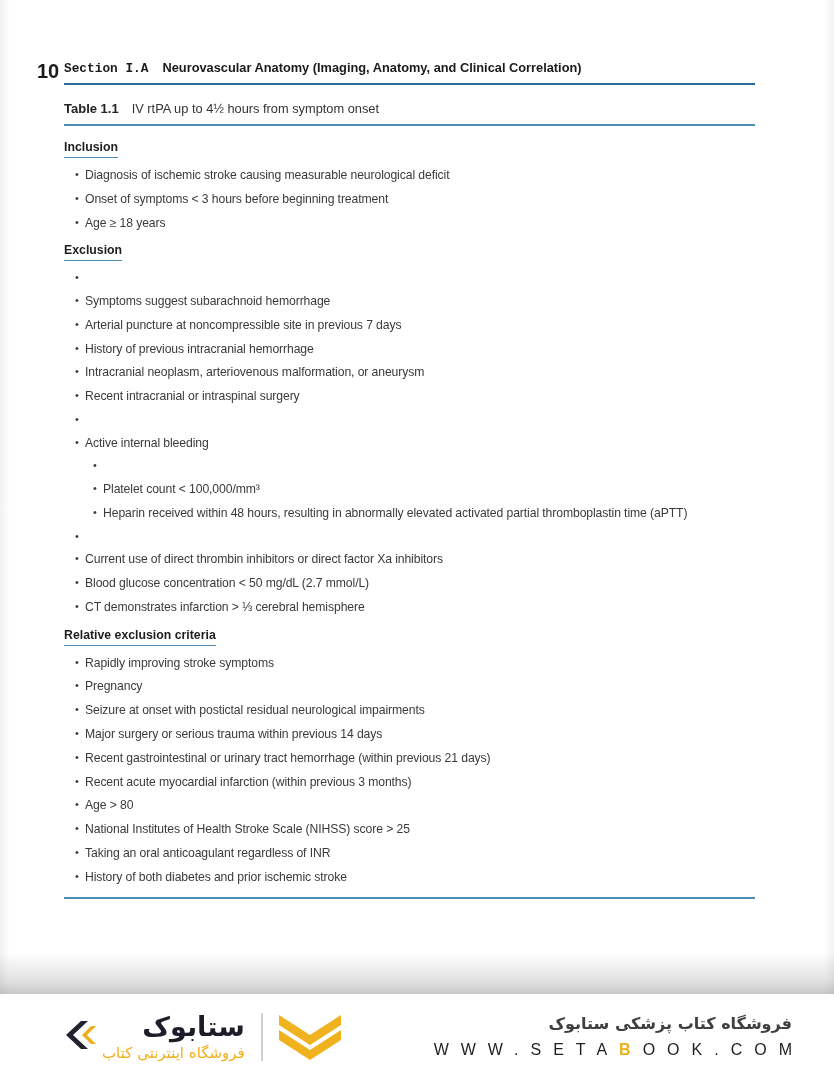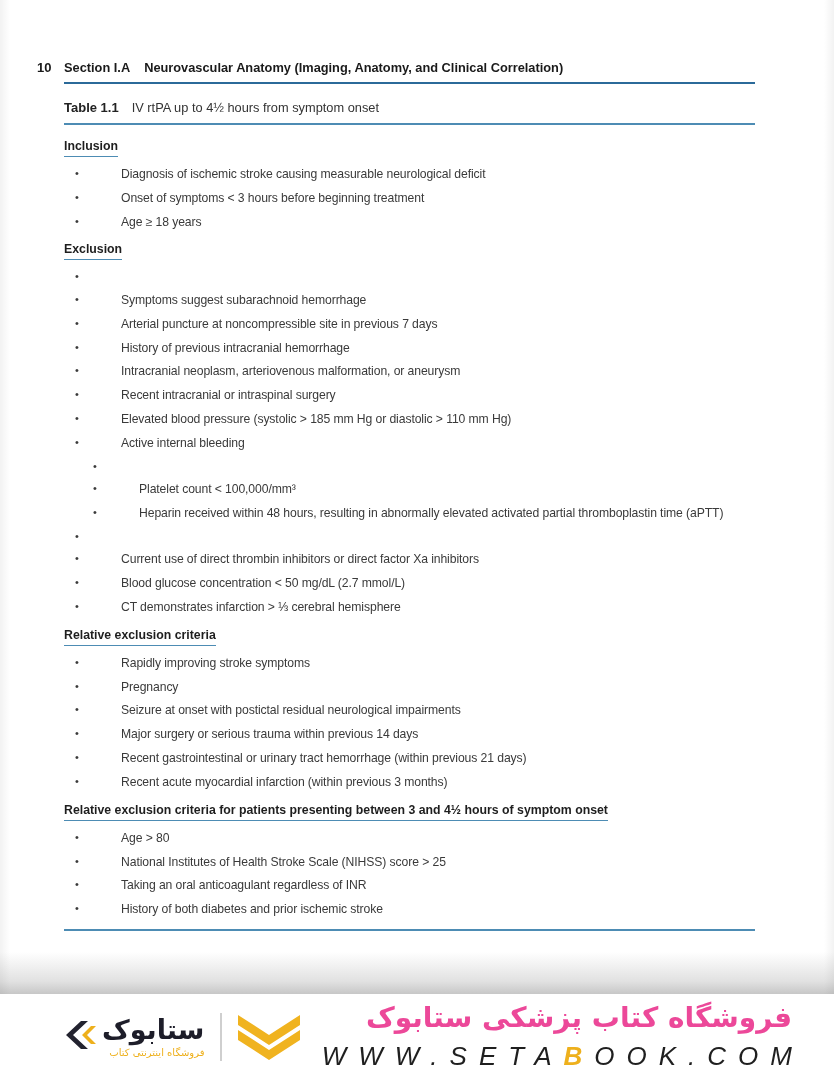--- a/index.html
+++ b/index.html
@@ -9,62 +9,62 @@
   }
   html,body{margin:0;padding:0;background:#ededed;}
   .canvas{
     width:834px;height:1080px;margin:0 auto;background:#ffffff;
     position:relative;overflow:hidden;
     font-family:"Liberation Sans",sans-serif;color:#383838;
   }
   
   .content{width:691px;margin-left:64px;padding-top:60px;}
   .page-header{position:relative;display:flex;align-items:baseline;color:#1a1a1a;}
-  .page-number{position:absolute;left:-27px;font-size:13px;font-weight:bold;}
-  .section-label{font-size:12.8px;font-weight:bold;margin-right:14px;white-space:nowrap;}
+  .page-number{position:absolute;left:-27px;font-size:20px;font-weight:bold;}
+  .section-label{font-size:12.8px;font-weight:bold;margin-right:14px;white-space:nowrap;font-family:Liberation Mono, monospace;}
   .section-title{font-size:12.8px;font-weight:bold;white-space:nowrap;}
   .header-rule{margin-top:7px;height:2px;background:var(--header-rule);}
   .table-title-row{margin-top:16px;display:flex;align-items:baseline;color:#222;}
   .table-label{font-size:13px;font-weight:bold;margin-right:13px;white-space:nowrap;text-align:right;}
   .table-title{font-size:12.8px;color:#333;white-space:nowrap;}
   .table-rule{margin-top:8px;height:2px;background:var(--rule-blue);}
   .table-rule.bottom{margin-top:13px;}
   .section-heading{
     display:table;margin:14px 0 2px;padding-bottom:3px;
     font-size:12.3px;font-weight:bold;color:#1e1e1e;
     border-bottom:1.5px solid var(--rule-blue);white-space:nowrap;text-align:right;
   }
   .bullet{display:flex;margin-top:11px;font-size:12.2px;letter-spacing:-0.1px;color:#3a3a3a;line-height:1.05;}
   .bullet .dot{width:10px;flex:0 0 10px;font-size:11px;color:#3a3a3a;}
   .bullet.level1{padding-left:11px;}
   .bullet.level2{padding-left:29px;}
-  .bullet-text{white-space:nowrap;margin-left:36px;}
+  .bullet-text{white-space:nowrap;}
   
   .scan-shadow{
     position:absolute;left:0;right:0;bottom:86px;height:42px;
     background:linear-gradient(to bottom,rgba(90,90,90,0) 0%,rgba(90,90,90,0.18) 70%,rgba(80,80,80,0.32) 100%);
     pointer-events:none;
   }
   .edge{position:absolute;top:0;bottom:86px;width:10px;pointer-events:none;}
   .edge.left{left:0;background:linear-gradient(to right,rgba(0,0,0,0.05),rgba(0,0,0,0));}
   .edge.right{right:0;background:linear-gradient(to left,rgba(0,0,0,0.05),rgba(0,0,0,0));}
   
   .footer{
     position:absolute;left:0;right:0;bottom:0;height:86px;background:#ffffff;
     display:flex;align-items:center;padding:0 42px 0 60px;box-sizing:border-box;
   }
   .logo-left{display:flex;align-items:center;}
   .logo-left-text{margin-left:6px;direction:rtl;text-align:right;}
   .logo-brand{font-family:"DejaVu Sans",sans-serif;font-size:27px;font-weight:bold;color:#1d1d29;line-height:1;}
-  .logo-tagline{font-family:"DejaVu Sans",sans-serif;font-size:10px;color:var(--brand-gold);margin-top:4px;}
+  .logo-tagline{font-family:"DejaVu Sans",sans-serif;font-size:15px;color:var(--brand-gold);margin-top:4px;}
   .footer-divider{width:2px;height:48px;background:#cfcfcf;margin:0 14px 0 16px;}
   .emblem{display:flex;align-items:center;}
   .footer-right{margin-left:auto;display:flex;flex-direction:column;align-items:flex-end;}
-  .footer-title-fa{font-family:"DejaVu Sans",sans-serif;direction:rtl;font-size:28px;font-weight:bold;color:#ec4899;line-height:1.15;}
-  .footer-url{margin-top:7px;font-size:26px;font-weight:500;letter-spacing:12px;color:#1f1f1f;white-space:nowrap;margin-right:-12px;font-style:italic;}
+  .footer-title-fa{font-family:"DejaVu Sans",sans-serif;direction:rtl;font-size:16px;font-weight:bold;color:#404040;line-height:1.15;}
+  .footer-url{margin-top:7px;font-size:16px;font-weight:500;letter-spacing:12px;color:#1f1f1f;white-space:nowrap;margin-right:-12px;}
   .footer-url .accent{color:var(--brand-gold);font-weight:bold;}
 </style>
 </head>
 <body>
 
 <div class="canvas">
 
   <div class="content">
 
     <div class="page-header">
@@ -116,21 +116,20 @@
           <div class="bullet level1">
             <span class="dot">•</span>
             <span class="bullet-text">Intracranial neoplasm, arteriovenous malformation, or aneurysm</span>
           </div>
           <div class="bullet level1">
             <span class="dot">•</span>
             <span class="bullet-text">Recent intracranial or intraspinal surgery</span>
           </div>
           <div class="bullet level1">
             <span class="dot">•</span>
-            <span class="bullet-text">Elevated blood pressure (systolic &gt; 185 mm Hg or diastolic &gt; 110 mm Hg)</span>
           </div>
           <div class="bullet level1">
             <span class="dot">•</span>
             <span class="bullet-text">Active internal bleeding</span>
           </div>
           <div class="bullet level2">
             <span class="dot">•</span>
           </div>
           <div class="bullet level2">
             <span class="dot">•</span>
@@ -177,21 +176,20 @@
           <div class="bullet level1">
             <span class="dot">•</span>
             <span class="bullet-text">Recent gastrointestinal or urinary tract hemorrhage (within previous 21 days)</span>
           </div>
           <div class="bullet level1">
             <span class="dot">•</span>
             <span class="bullet-text">Recent acute myocardial infarction (within previous 3 months)</span>
           </div>
         </div>
         <div>
-          <div class="section-heading">Relative exclusion criteria for patients presenting between 3 and 4½ hours of symptom onset</div>
           <div class="bullet level1">
             <span class="dot">•</span>
             <span class="bullet-text">Age &gt; 80</span>
           </div>
           <div class="bullet level1">
             <span class="dot">•</span>
             <span class="bullet-text">National Institutes of Health Stroke Scale (NIHSS) score &gt; 25</span>
           </div>
           <div class="bullet level1">
             <span class="dot">•</span>

